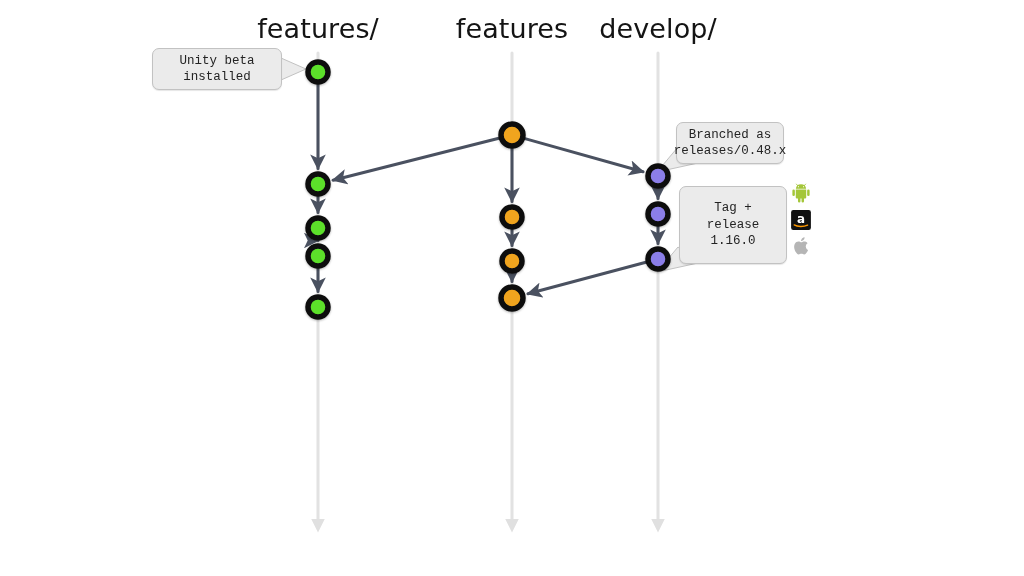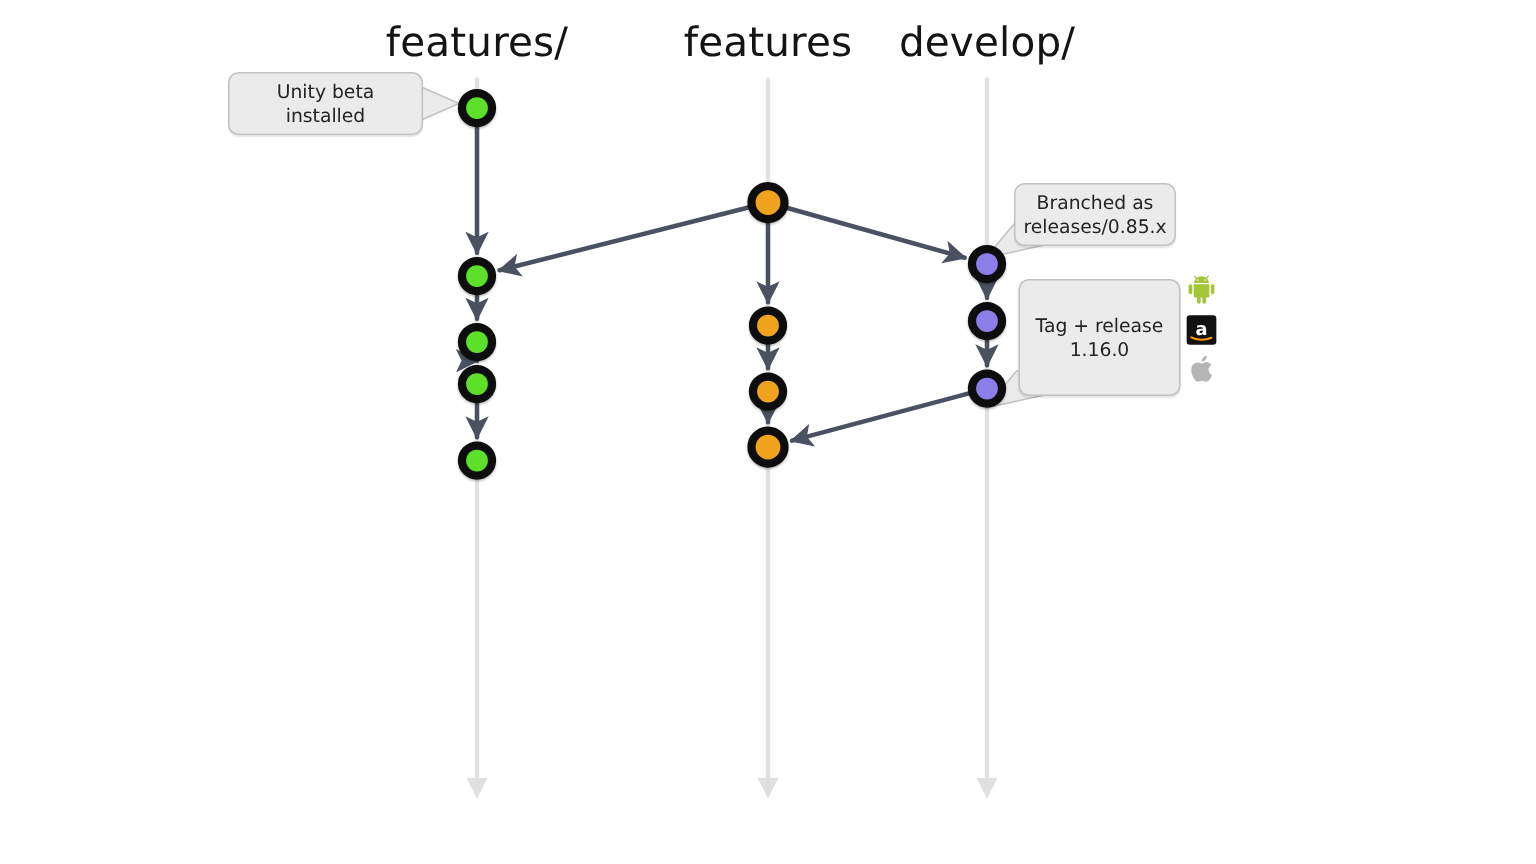--- a/index.html
+++ b/index.html
@@ -47,21 +47,21 @@
     color: #232323;
     font-size: 12.5px;
     line-height: 1.32;
     text-align: center;
     display: flex;
     align-items: center;
     justify-content: center;
     padding: 4px 8px;
     box-shadow: 0 1px 1px rgba(0,0,0,0.10);
   }
-  .callout-text { display: block; }
+  .callout-text { display: block; font-family: Liberation Mono, monospace; }
   .platform-icon {
     position: absolute;
     width: 22px;
     height: 22px;
   }
 </style>
 </head>
 <body>
 
 <div id="slide">
@@ -161,21 +161,21 @@
   <div id="lane-titles">
       <div class="lane-title" style="left: 318px; top: 15px;">features/</div>
       <div class="lane-title" style="left: 512px; top: 15px;">features</div>
       <div class="lane-title" style="left: 658px; top: 15px;">develop/</div>
     </div>
   <div id="callouts">
       <div class="callout" style="left: 152px; top: 48px; width: 130px; height: 42px;">
         <span class="callout-text">Unity beta installed</span>
       </div>
       <div class="callout" style="left: 676px; top: 122px; width: 108px; height: 42px;">
-        <span class="callout-text">Branched as releases/0.85.x</span>
+        <span class="callout-text">Branched as releases/0.48.x</span>
       </div>
       <div class="callout" style="left: 679px; top: 186px; width: 108px; height: 78px;">
         <span class="callout-text">Tag + release 1.16.0</span>
       </div>
     </div>
   <div id="platform-icons">
       <div class="platform-icon" style="left: 790px; top: 183px;"><svg viewBox="0 0 24 24" width="22" height="22">
           <path fill="#a4c639" d="M6.3 7.1h11.4v8.6a1.1 1.1 0 0 1-1.1 1.1h-1.3v3.1a1.35 1.35 0 0 1-2.7 0v-3.1h-1.2v3.1a1.35 1.35 0 0 1-2.7 0v-3.1H7.4a1.1 1.1 0 0 1-1.1-1.1z"></path>
           <rect x="2.6" y="7.1" width="2.7" height="7.2" rx="1.35" fill="#a4c639"></rect>
           <rect x="18.7" y="7.1" width="2.7" height="7.2" rx="1.35" fill="#a4c639"></rect>

